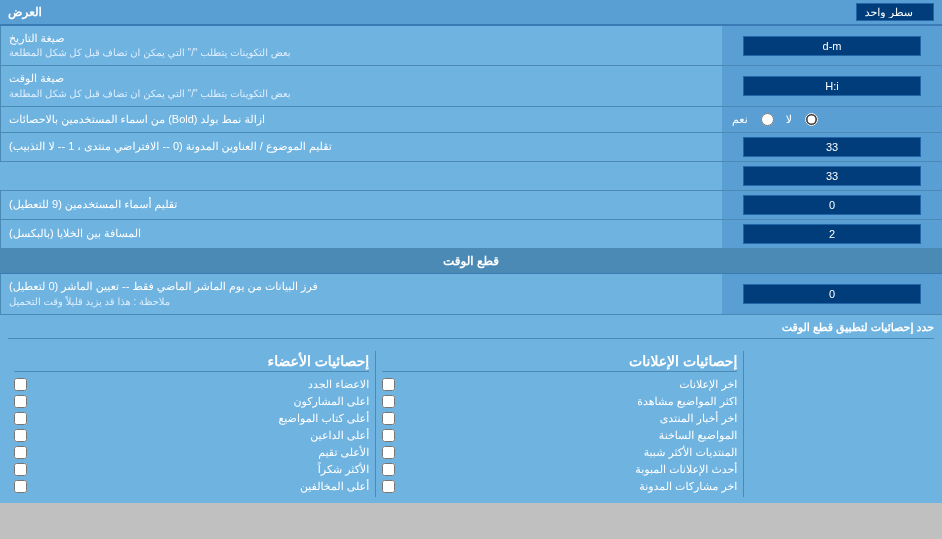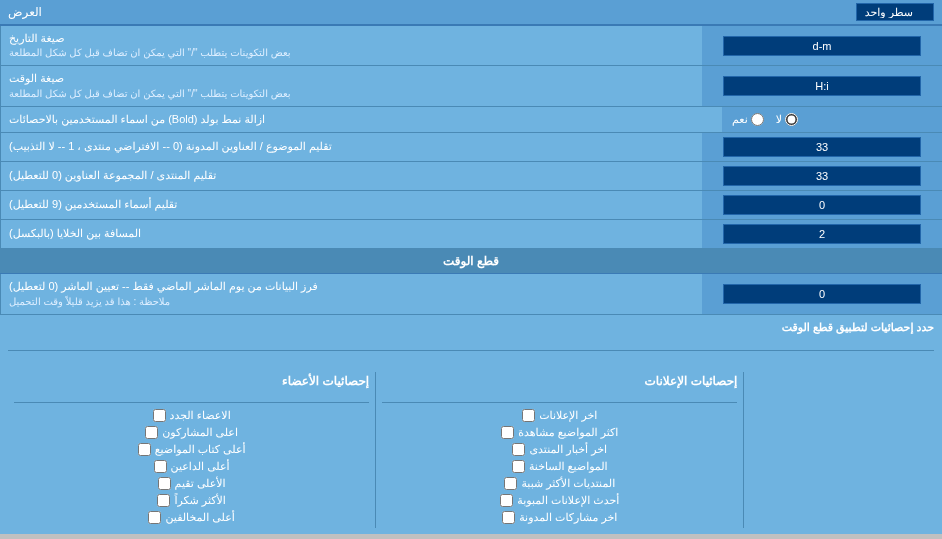--- a/index.html
+++ b/index.html
@@ -33,21 +33,21 @@
     }
     .label-cell.two-line {
       flex-direction: column;
       align-items: flex-end;
     }
     .label-cell .sub-text {
       font-size: 10px;
       color: #ddeeff;
     }
     .input-cell {
-      width: 240px;
+      width: 220px;
       background: #5a9fd4;
       padding: 4px 21px;
       display: flex;
       align-items: center;
       justify-content: center;
     }
     .input-field {
       width: 100%;
       background: #003d7a;
       color: #fff;
@@ -60,21 +60,21 @@
     .header-row {
       background: #5a9fd4;
       border-bottom: 2px solid #3a7ab5;
       display: flex;
       align-items: center;
       justify-content: space-between;
       padding: 3px 8px;
     }
     .header-row .title {
       color: #fff;
-      font-weight: normal;
+      font-weight: bold;
       font-size: 12px;
     }
     .select-wrapper {
       position: relative;
       display: inline-block;
     }
     .header-select {
       background: #003d7a;
       color: #fff;
       border: 1px solid #2266aa;
@@ -100,35 +100,35 @@
       display: flex;
       align-items: center;
       justify-content: flex-end;
       gap: 12px;
     }
     .radio-label {
       color: #fff;
       font-size: 11px;
       display: flex;
       align-items: flex-end;
-      gap: 3px;
+      gap: 13px;
     }
     .radio-label input[type="radio"] {
       accent-color: #fff;
     }
     .stats-section {
       background: #6fb3e0;
       padding: 6px 8px;
     }
     .stats-title-row {
       display: flex;
       align-items: center;
       border-bottom: 1px solid #4a8ab5;
-      padding-bottom: 16px;
-      margin-bottom: 21px;
+      padding-bottom: 4px;
+      margin-bottom: 12px;
     }
     .stats-title {
       color: #fff;
       font-size: 11px;
       font-weight: bold;
       flex: 1;
       text-align: right;
     }
     .stats-grid {
       display: flex;
@@ -138,30 +138,30 @@
       flex: 1;
       padding: 2px 6px;
       border-left: 1px solid #4a8ab5;
     }
     .stats-col:last-child {
       border-left: none;
     }
     .stats-col-title {
       color: #fff;
       font-weight: bold;
-      font-size: 12px;
+      font-size: 14px;
       text-align: right;
       margin-bottom: 4px;
       border-bottom: 1px solid #4a8ab5;
-      padding-bottom: 14px;
+      padding-bottom: 2px;
     }
     .checkbox-item {
       display: flex;
       align-items: center;
-      justify-content: center;
+      justify-content: space-between;
       gap: 4px;
       color: #fff;
       font-size: 11px;
       padding: 2px 0;
       direction: rtl;
     }
     .checkbox-item input[type="checkbox"] {
       accent-color: #fff;
       width: 13px;
       height: 13px;
@@ -221,23 +221,20 @@
     </div>
     <div class="label-cell">
       <span>تقليم الموضوع / العناوين المدونة (0 -- الافتراضي منتدى ، 1 -- لا التذبيب)</span>
     </div>
   </div>
 
   <div class="row">
     <div class="input-cell">
       <input class="input-field" type="text" value="33" style="">
     </div>
-    <div class="label-cell">
-      <span>تقليم المنتدى / المجموعة العناوين (0 للتعطيل)</span>
-    </div>
   </div>
 
   <div class="row">
     <div class="input-cell">
       <input class="input-field" type="text" value="0" style="">
     </div>
     <div class="label-cell">
       <span>تقليم أسماء المستخدمين (9 للتعطيل)</span>
     </div>
   </div>

